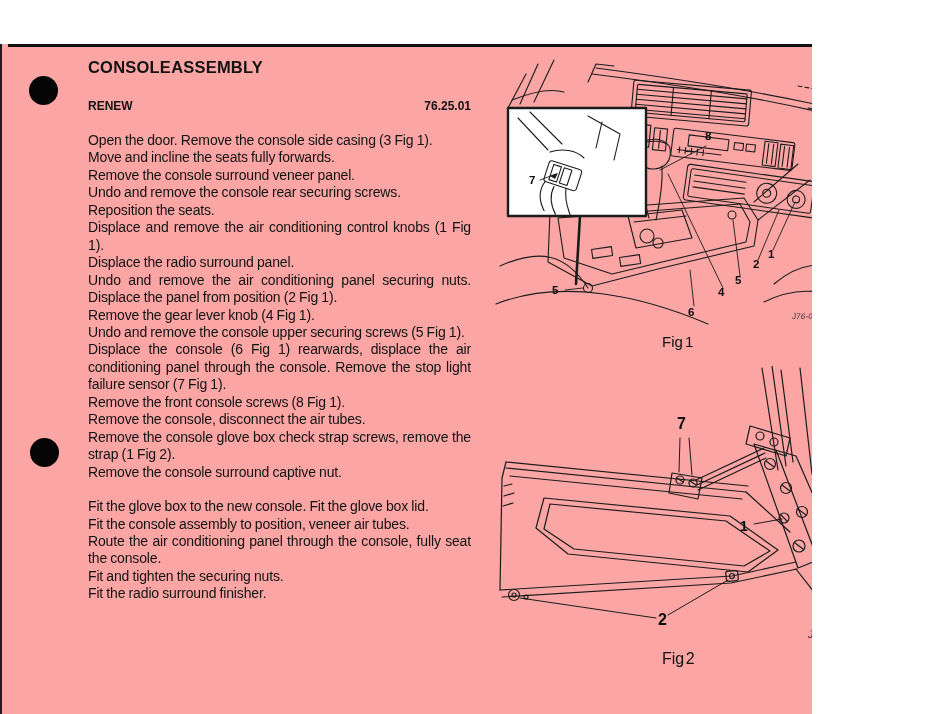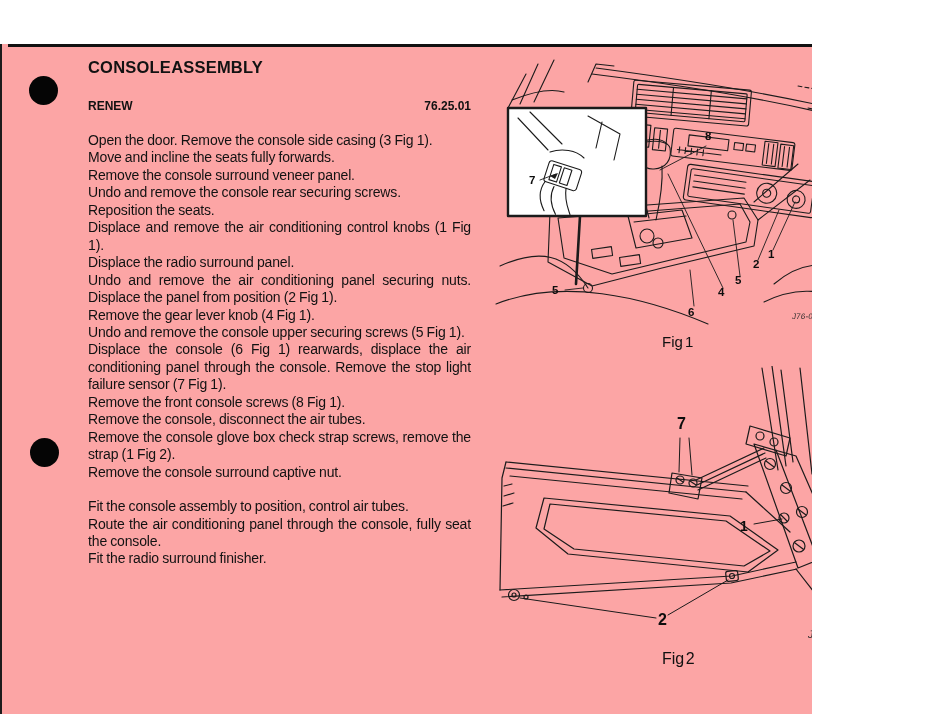--- a/index.html
+++ b/index.html
@@ -66,22 +66,24 @@
       <div class="step">Displace the radio surround panel.</div>
       <div class="step">Undo and remove the air conditioning panel securing nuts. Displace the panel from position (2 Fig 1).</div>
       <div class="step">Remove the gear lever knob (4 Fig 1).</div>
       <div class="step">Undo and remove the console upper securing screws (5 Fig 1).</div>
       <div class="step">Displace the console (6 Fig 1) rearwards, displace the air conditioning panel through the console. Remove the stop light failure sensor (7 Fig 1).</div>
       <div class="step">Remove the front console screws (8 Fig 1).</div>
       <div class="step">Remove the console, disconnect the air tubes.</div>
       <div class="step">Remove the console glove box check strap screws, remove the strap (1 Fig 2).</div>
       <div class="step">Remove the console surround captive nut.</div>
       <div class="section-gap"></div>
-      <div class="step">Fit the console assembly to position, control air tubes.</div>
+      <div class="step">Fit the glove box to the new console. Fit the glove box lid.</div>
+      <div class="step">Fit the console assembly to position, veneer air tubes.</div>
       <div class="step">Route the air conditioning panel through the console, fully seat the console.</div>
+      <div class="step">Fit and tighten the securing nuts.</div>
       <div class="step">Fit the radio surround finisher.</div>
     </div>
   </div>
 
   <div class="fig fig1">
     <svg width="382" height="285" viewBox="0 0 382 285" fill="none" stroke="#1b1b1b" stroke-width="1.1" stroke-linecap="round" stroke-linejoin="round">
 
       <path d="M34,22 L16,56 M46,12 L28,52 M62,8 L42,50"></path>
       <path d="M20,48 C40,40 58,36 72,40"></path>
       <path d="M96,30 L104,12 L122,14"></path>

